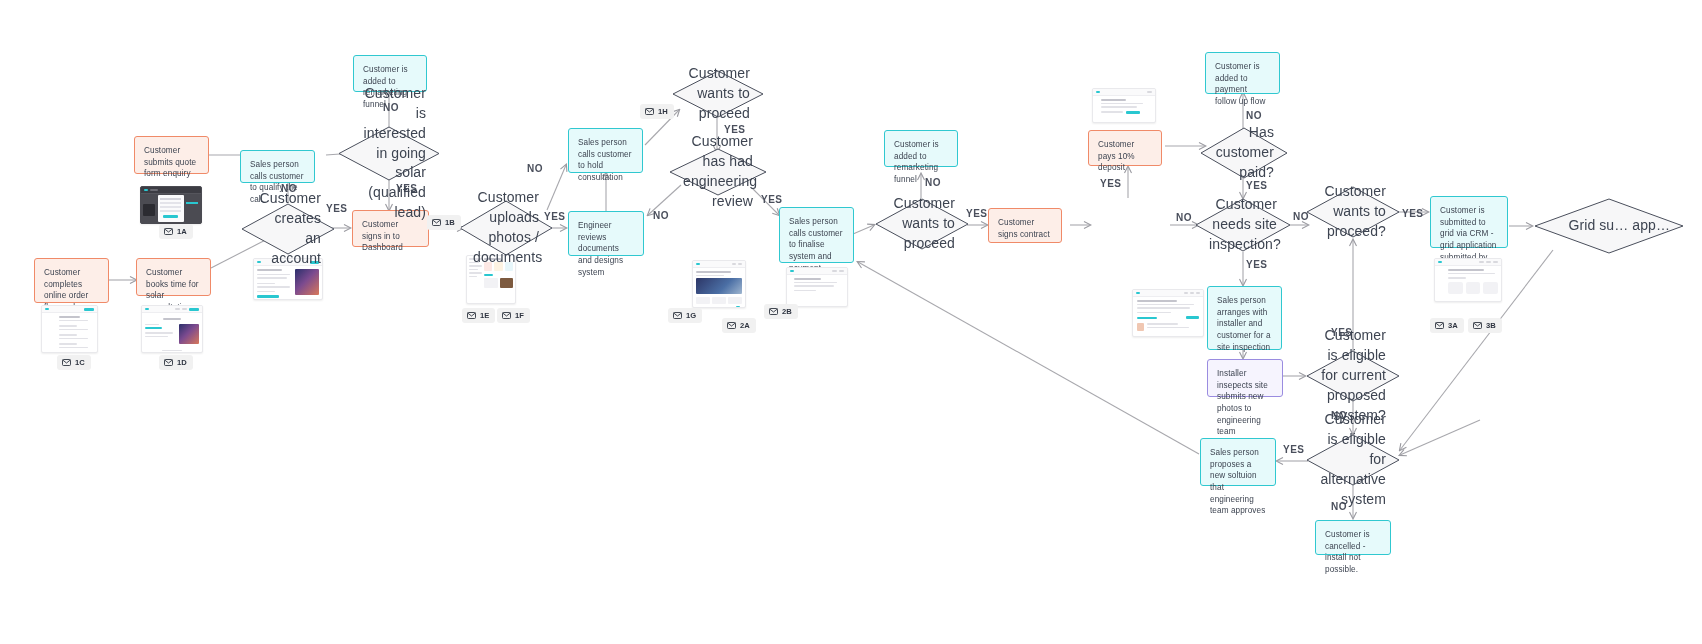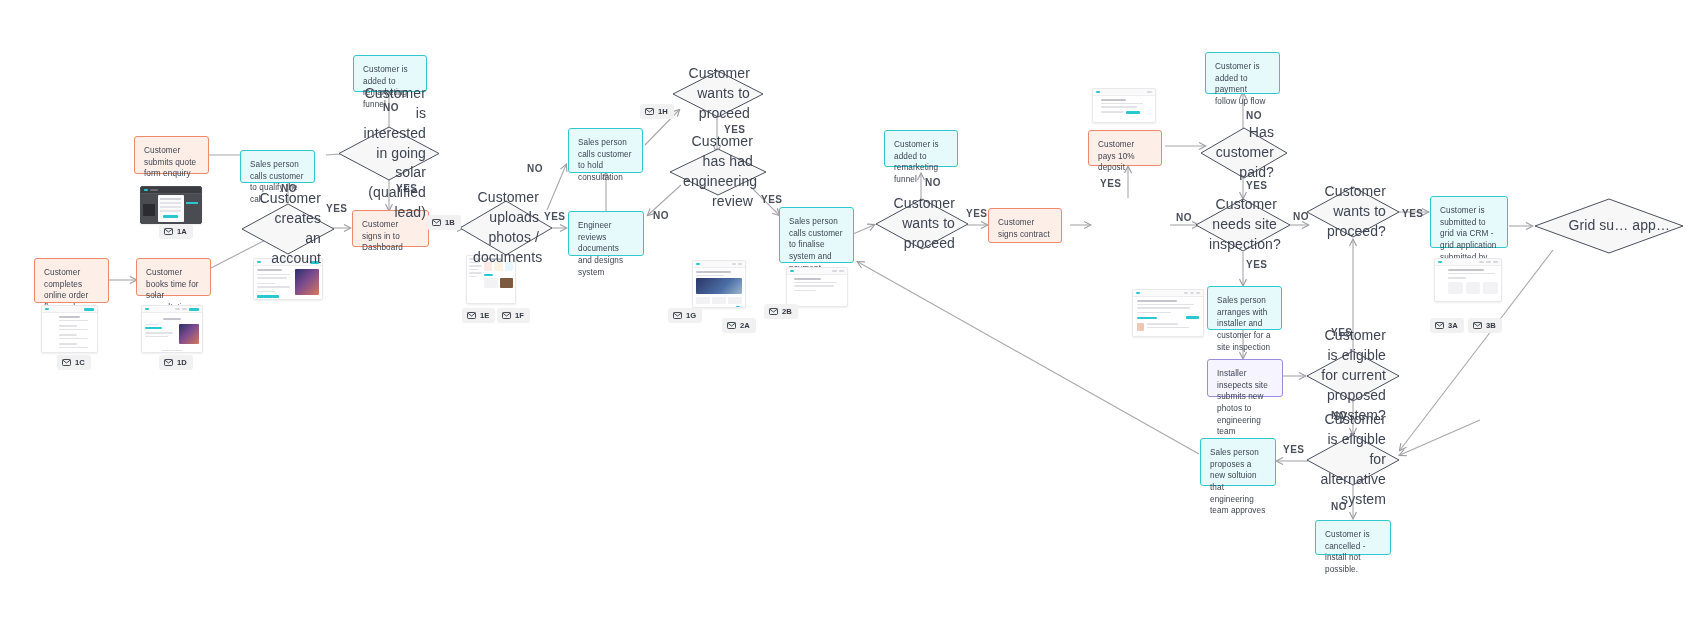--- a/index.html
+++ b/index.html
@@ -261,21 +261,21 @@
   </div>
 
   <div class="node box-teal" style="left:1205px;top:52px;width:75px;height:42px;">
     <span>Customer is added to payment follow up flow</span>
   </div>
 
   <div class="node box-teal" style="left:1430px;top:196px;width:78px;height:52px;">
     <span>Customer is submitted to grid via CRM - grid application submitted by engineering team</span>
   </div>
 
-  <div class="node box-teal" style="left:1207px;top:286px;width:75px;height:44px;">
+  <div class="node box-teal" style="left:1207px;top:286px;width:75px;height:64px;">
     <span>Sales person arranges with installer and customer for a site inspection</span>
   </div>
 
   <div class="node box-purple" style="left:1207px;top:359px;width:76px;height:38px;">
     <span>Installer insepects site submits new photos to engineering team</span>
   </div>
 
   <div class="node box-teal" style="left:1200px;top:438px;width:76px;height:48px;">
     <span>Sales person proposes a new soltuion that engineering team approves</span>
   </div>

